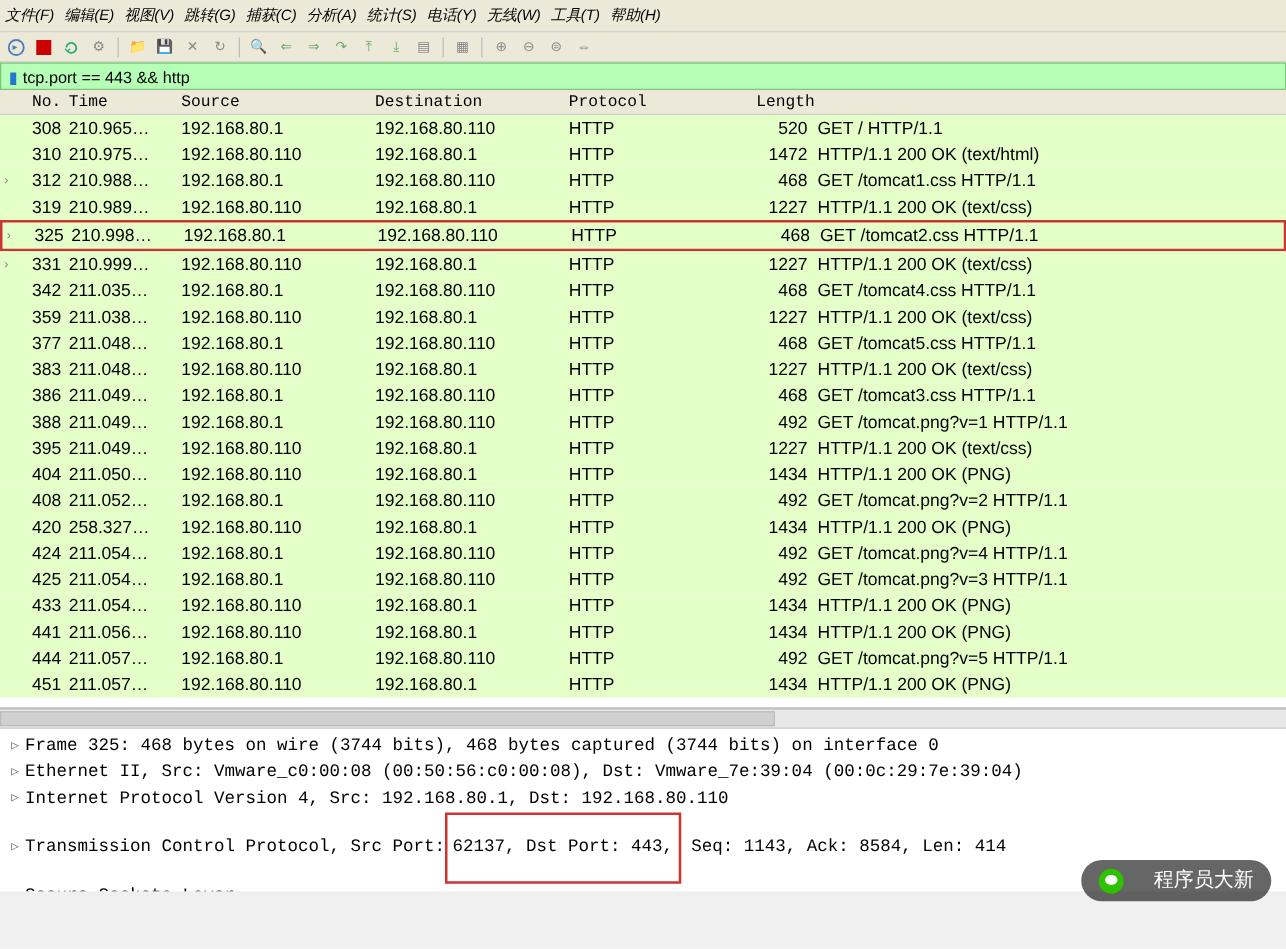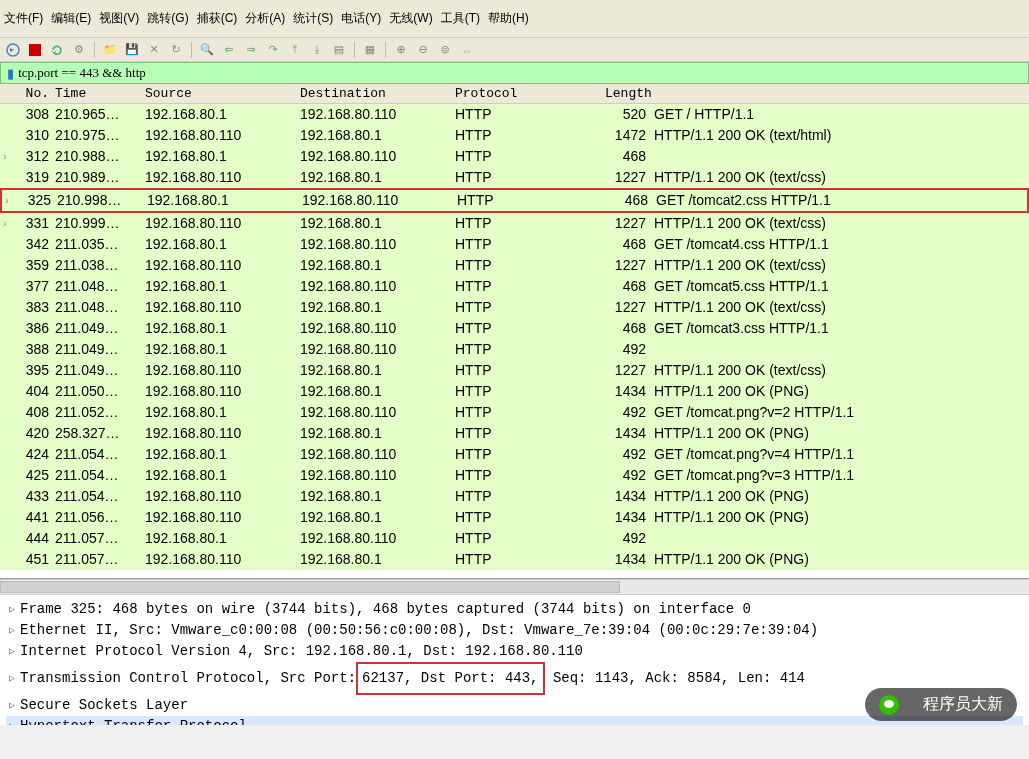--- a/index.html
+++ b/index.html
@@ -11,22 +11,23 @@
   height: 759px;
   overflow: hidden;
   position: relative;
 }
 .menubar {
   background: #ece9d8;
   border-bottom: 1px solid #ccc;
   padding: 2px 4px;
   display: flex;
   gap: 8px;
-  height: 38px;
+  height: 26px;
   align-items: center;
+  font-style: italic;
 }
 .menubar span { cursor: default; }
 .toolbar {
   background: #ece9d8;
   border-bottom: 1px solid #ccc;
   padding: 2px 4px;
   display: flex;
   gap: 4px;
   height: 24px;
   align-items: center;
@@ -52,21 +53,21 @@
   border: 1px solid #7bc57b;
   padding: 2px 6px;
   display: flex;
   align-items: center;
   height: 22px;
 }
 .filterbar input {
   flex: 1;
   border: none;
   background: transparent;
-  font-family: Liberation Serif, serif;
+  font-family: Liberation Sans, sans-serif;
   font-size: 13px;
   outline: none;
 }
 .filter-icon { margin-right: 4px; font-size: 13px; }
 .packet-list {
   background: #fff;
   font-family: Liberation Sans, sans-serif;
   font-size: 14px;
   height: 475px;
   overflow-y: auto;
@@ -144,21 +145,21 @@
   color: #666;
   font-size: 10px;
   margin-right: 2px;
   cursor: pointer;
 }
 .dline.selected {
   background: #d8e8ff;
 }
 .red-box-inline {
   border: 2px solid #cc3333;
-  padding: 4px 4px;
+  padding: 16px 4px;
   display: inline-block;
 }
 .watermark {
   position: absolute;
   right: 12px;
   bottom: 38px;
   background: rgba(0,0,0,0.6);
   color: #fff;
   padding: 6px 14px;
   border-radius: 20px;
@@ -278,20 +279,21 @@
       <div class="col-info">HTTP/1.1 200 OK  (text/html)</div>
     </div>
     <div class="packet-row">
       <div class="marker">›</div>
       <div class="col-no">312</div>
       <div class="col-time">210.988…</div>
       <div class="col-src">192.168.80.1</div>
       <div class="col-dst">192.168.80.110</div>
       <div class="col-proto">HTTP</div>
       <div class="col-len">468</div>
+      <div class="col-info">GET  /tomcat1.css HTTP/1.1</div>
     </div>
     <div class="packet-row">
       <div class="marker"></div>
       <div class="col-no">319</div>
       <div class="col-time">210.989…</div>
       <div class="col-src">192.168.80.110</div>
       <div class="col-dst">192.168.80.1</div>
       <div class="col-proto">HTTP</div>
       <div class="col-len">1227</div>
       <div class="col-info">HTTP/1.1 200 OK   (text/css)</div>
@@ -367,20 +369,21 @@
       <div class="col-info">GET  /tomcat3.css HTTP/1.1</div>
     </div>
     <div class="packet-row">
       <div class="marker"></div>
       <div class="col-no">388</div>
       <div class="col-time">211.049…</div>
       <div class="col-src">192.168.80.1</div>
       <div class="col-dst">192.168.80.110</div>
       <div class="col-proto">HTTP</div>
       <div class="col-len">492</div>
+      <div class="col-info">GET  /tomcat.png?v=1 HTTP/1.1</div>
     </div>
     <div class="packet-row">
       <div class="marker"></div>
       <div class="col-no">395</div>
       <div class="col-time">211.049…</div>
       <div class="col-src">192.168.80.110</div>
       <div class="col-dst">192.168.80.1</div>
       <div class="col-proto">HTTP</div>
       <div class="col-len">1227</div>
       <div class="col-info">HTTP/1.1 200 OK   (text/css)</div>
@@ -456,20 +459,21 @@
       <div class="col-info">HTTP/1.1 200 OK   (PNG)</div>
     </div>
     <div class="packet-row">
       <div class="marker"></div>
       <div class="col-no">444</div>
       <div class="col-time">211.057…</div>
       <div class="col-src">192.168.80.1</div>
       <div class="col-dst">192.168.80.110</div>
       <div class="col-proto">HTTP</div>
       <div class="col-len">492</div>
+      <div class="col-info">GET  /tomcat.png?v=5 HTTP/1.1</div>
     </div>
     <div class="packet-row">
       <div class="marker"></div>
       <div class="col-no">451</div>
       <div class="col-time">211.057…</div>
       <div class="col-src">192.168.80.110</div>
       <div class="col-dst">192.168.80.1</div>
       <div class="col-proto">HTTP</div>
       <div class="col-len">1434</div>
       <div class="col-info">HTTP/1.1 200 OK   (PNG)</div>

